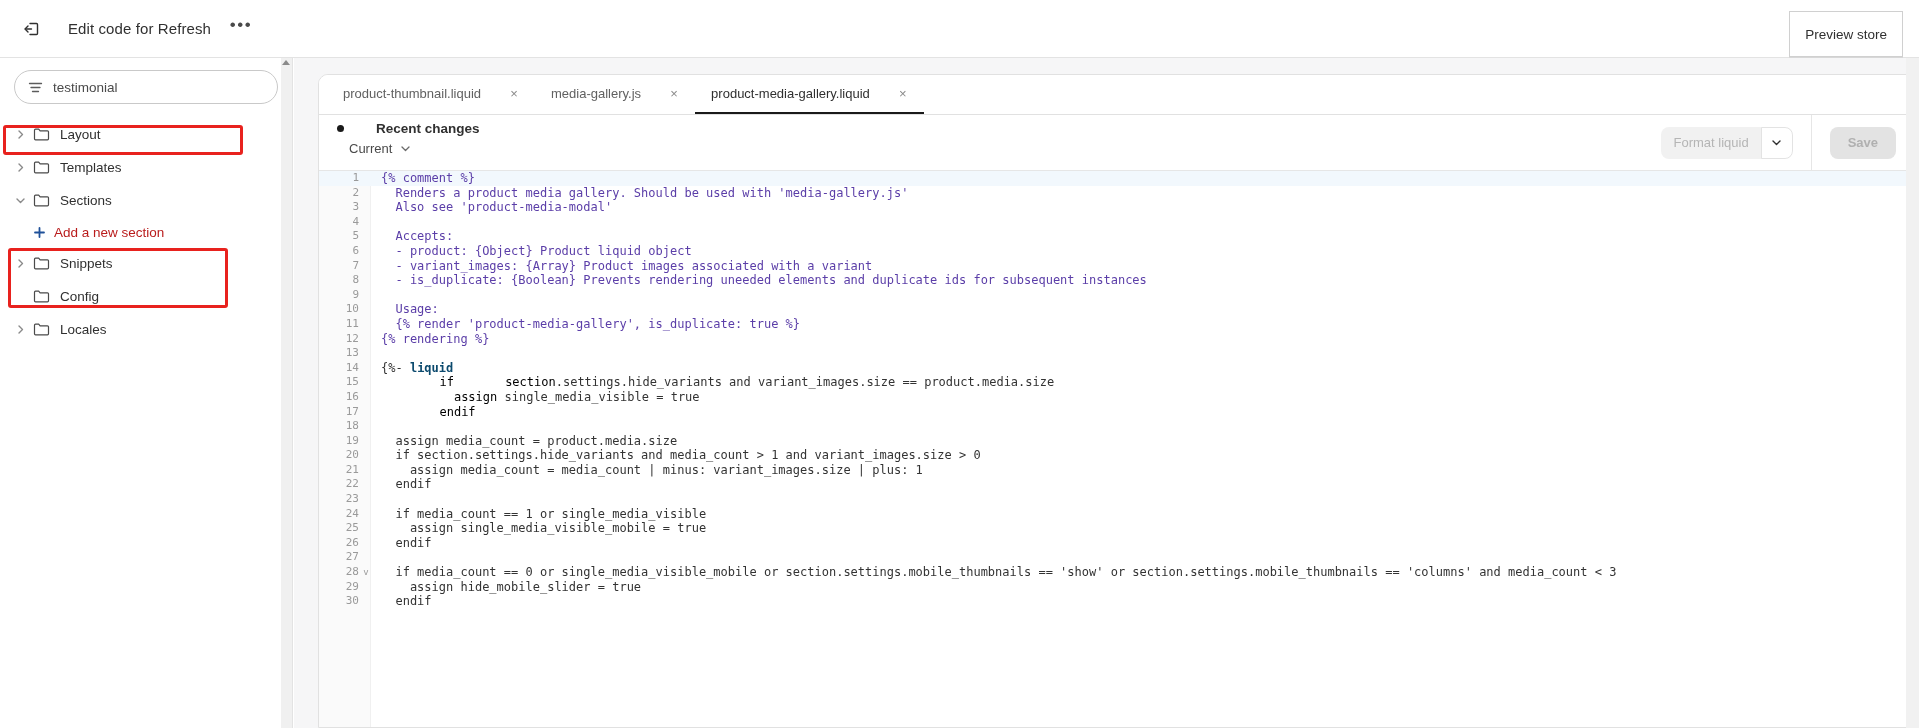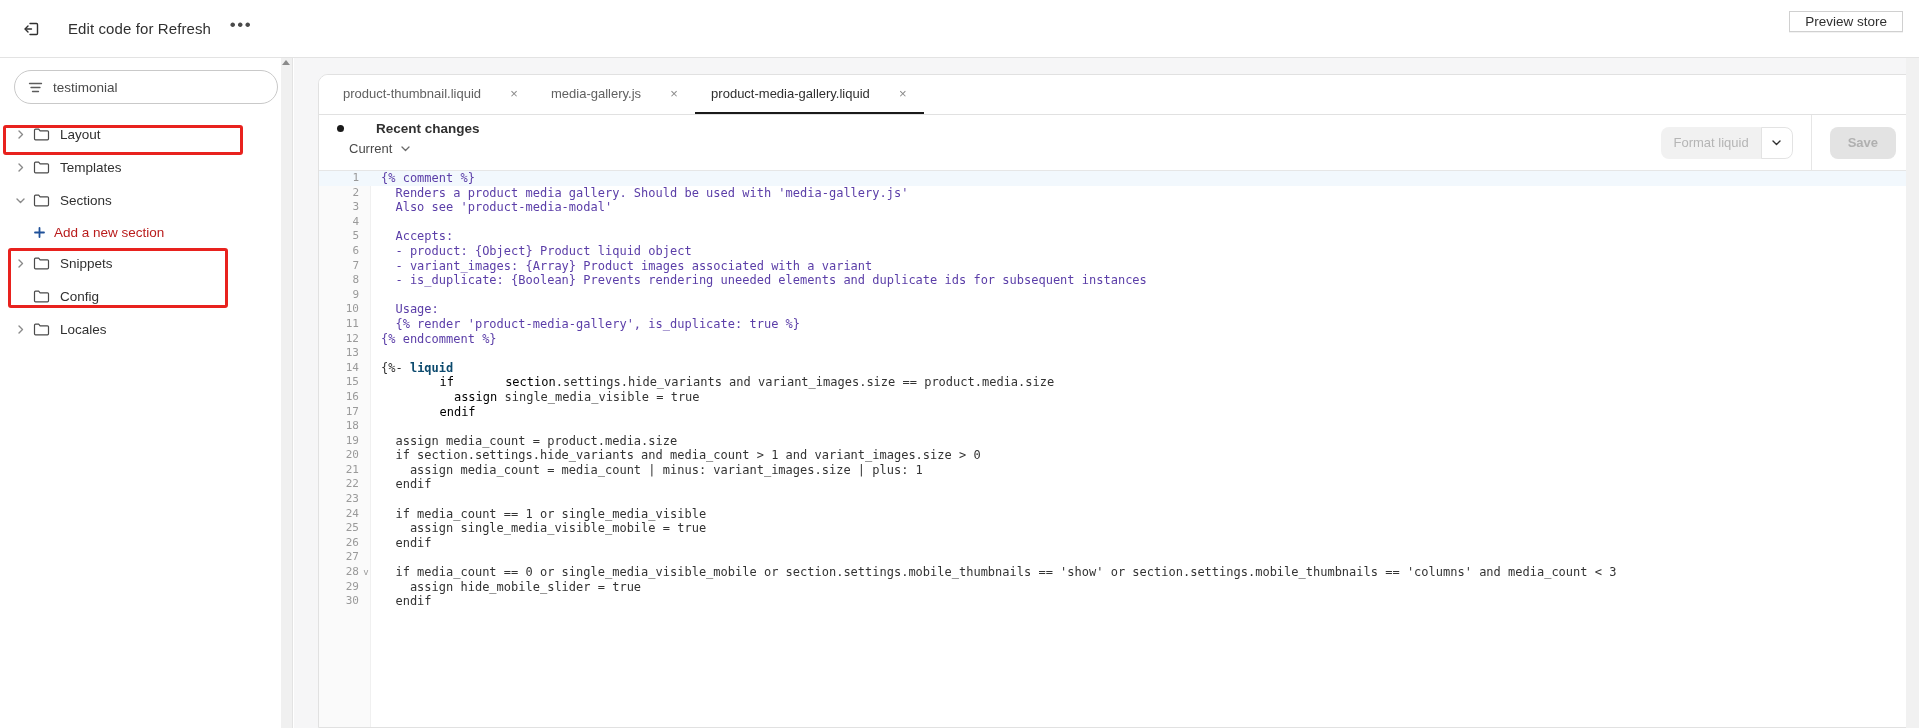--- a/index.html
+++ b/index.html
@@ -30,21 +30,21 @@
   }
   #topbar-more {
     margin-left: 16px; width: 28px; height: 26px;
     display: flex; align-items: center; justify-content: center;
     border-radius: 6px; cursor: pointer;
     color: #4a4a4a; font-size: 17px; letter-spacing: 1.5px;
     line-height: 8px; padding-bottom: 8px;
   }
   #preview-store-btn {
     position: absolute; right: 16px; top: 11px;
-    height: 21px; padding: 0 15px;
+    height: 46px; padding: 0 15px;
     display: flex; align-items: center;
     background: #ffffff; border: 1px solid #d0d0d0;
     border-radius: 0; cursor: pointer;
     font-size: 13.5px; color: #303030;
     box-shadow: 0 1px 0 rgba(0,0,0,0.05);
   }
 
   
   #sidebar {
     position: absolute; top: 58px; left: 0;
@@ -453,21 +453,21 @@
           <div class="code-line"><span class="ln">2</span><span class="code-text"><span class="c-comment">  Renders a product media gallery. Should be used with 'media-gallery.js'</span></span></div>
           <div class="code-line"><span class="ln">3</span><span class="code-text"><span class="c-comment">  Also see 'product-media-modal'</span></span></div>
           <div class="code-line"><span class="ln">4</span><span class="code-text"><span class="c-comment"></span></span></div>
           <div class="code-line"><span class="ln">5</span><span class="code-text"><span class="c-comment">  Accepts:</span></span></div>
           <div class="code-line"><span class="ln">6</span><span class="code-text"><span class="c-comment">  - product: {Object} Product liquid object</span></span></div>
           <div class="code-line"><span class="ln">7</span><span class="code-text"><span class="c-comment">  - variant_images: {Array} Product images associated with a variant</span></span></div>
           <div class="code-line"><span class="ln">8</span><span class="code-text"><span class="c-comment">  - is_duplicate: {Boolean} Prevents rendering uneeded elements and duplicate ids for subsequent instances</span></span></div>
           <div class="code-line"><span class="ln">9</span><span class="code-text"><span class="c-comment"></span></span></div>
           <div class="code-line"><span class="ln">10</span><span class="code-text"><span class="c-comment">  Usage:</span></span></div>
           <div class="code-line"><span class="ln">11</span><span class="code-text"><span class="c-comment">  {% render 'product-media-gallery', is_duplicate: true %}</span></span></div>
-          <div class="code-line"><span class="ln">12</span><span class="code-text"><span class="c-comment">{% endcomment %}</span></span></div>
+          <div class="code-line"><span class="ln">12</span><span class="code-text"><span class="c-comment">{% rendering %}</span></span></div>
           <div class="code-line"><span class="ln">13</span><span class="code-text"><span class="c-plain"></span></span></div>
           <div class="code-line"><span class="ln">14</span><span class="code-text"><span class="c-plain">{%- </span><span class="c-tag">liquid</span></span></div>
           <div class="code-line"><span class="ln">15</span><span class="code-text"><span class="c-plain">  </span><span class="c-kw">if</span><span class="c-plain"> </span><span class="c-kw">section</span><span class="c-plain">.settings.hide_variants and variant_images.size == product.media.size</span></span></div>
           <div class="code-line"><span class="ln">16</span><span class="code-text"><span class="c-plain">    </span><span class="c-kw">assign</span><span class="c-plain"> single_media_visible = true</span></span></div>
           <div class="code-line"><span class="ln">17</span><span class="code-text"><span class="c-plain">  </span><span class="c-kw">endif</span></span></div>
           <div class="code-line"><span class="ln">18</span><span class="code-text"><span class="c-plain"></span></span></div>
           <div class="code-line"><span class="ln">19</span><span class="code-text"><span class="c-plain">  assign media_count = product.media.size</span></span></div>
           <div class="code-line"><span class="ln">20</span><span class="code-text"><span class="c-plain">  if section.settings.hide_variants and media_count &gt; 1 and variant_images.size &gt; 0</span></span></div>
           <div class="code-line"><span class="ln">21</span><span class="code-text"><span class="c-plain">    assign media_count = media_count | minus: variant_images.size | plus: 1</span></span></div>
           <div class="code-line"><span class="ln">22</span><span class="code-text"><span class="c-plain">  endif</span></span></div>

